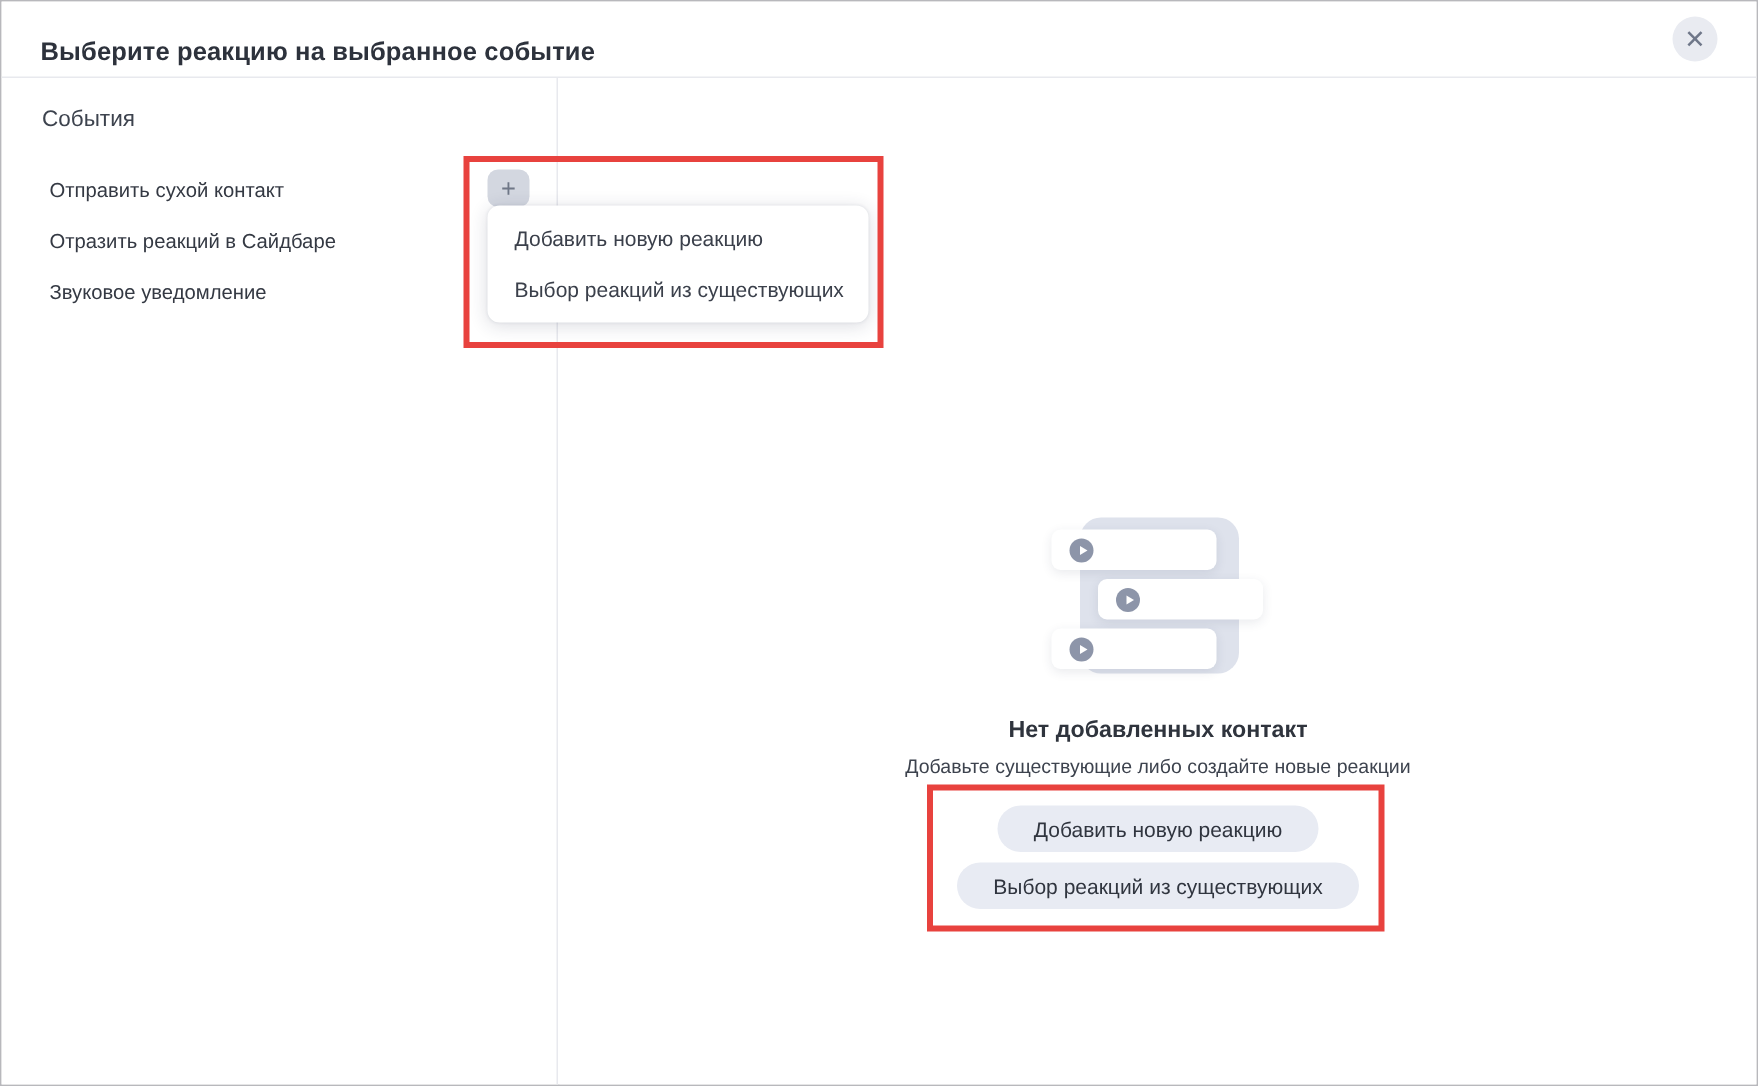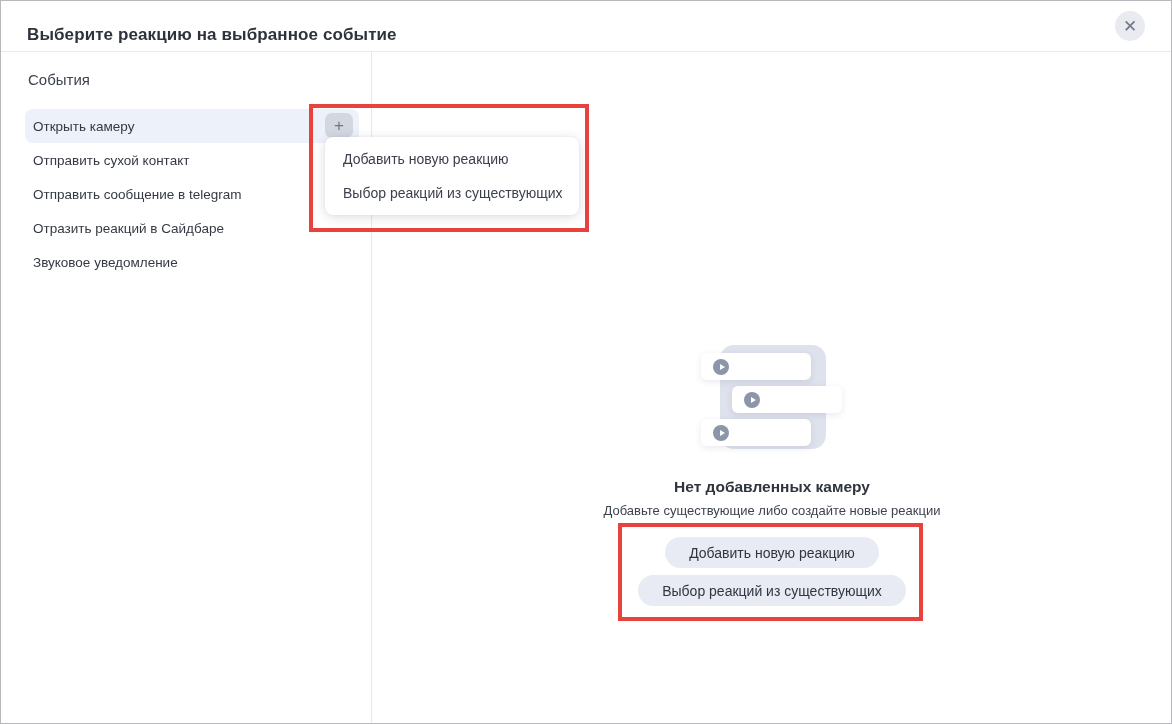--- a/index.html
+++ b/index.html
@@ -117,28 +117,22 @@
   <div class="header">
     <div class="header-title">Выберите реакцию на выбранное событие</div>
     <button class="close-btn">
       <span>✕</span>
     </button>
   </div>
 
   <div class="sidebar">
     <div class="sidebar-title">События</div>
     <div class="event-list">
-      <div class="event-item selected">
-        <span>Открыть камеру</span>
-      </div>
       <div class="event-item">
         <span>Отправить сухой контакт</span>
-      </div>
-      <div class="event-item">
-        <span>Отправить сообщение в telegram</span>
       </div>
       <div class="event-item">
         <span>Отразить реакций в Сайдбаре</span>
       </div>
       <div class="event-item">
         <span>Звуковое уведомление</span>
       </div>
     </div>
   </div>
 
@@ -167,21 +161,21 @@
           </span>
         <span class="illu-lines"><span class="line-a"></span><span class="line-b"></span></span>
       </div>
       <div class="illu-card c3">
         <span class="play-circle">
             <span class="play-tri"></span>
           </span>
         <span class="illu-lines"><span class="line-a"></span><span class="line-b"></span></span>
       </div>
     </div>
-    <div class="empty-title">Нет добавленных камеру</div>
+    <div class="empty-title">Нет добавленных контакт</div>
     <div class="empty-subtitle">Добавьте существующие либо создайте новые реакции</div>
     <button class="action-btn first">Добавить новую реакцию</button>
     <button class="action-btn second">Выбор реакций из существующих</button>
   </div>
 
   <div class="annotation box-top"></div>
   <div class="annotation box-bottom"></div>
 
 </div>
 

